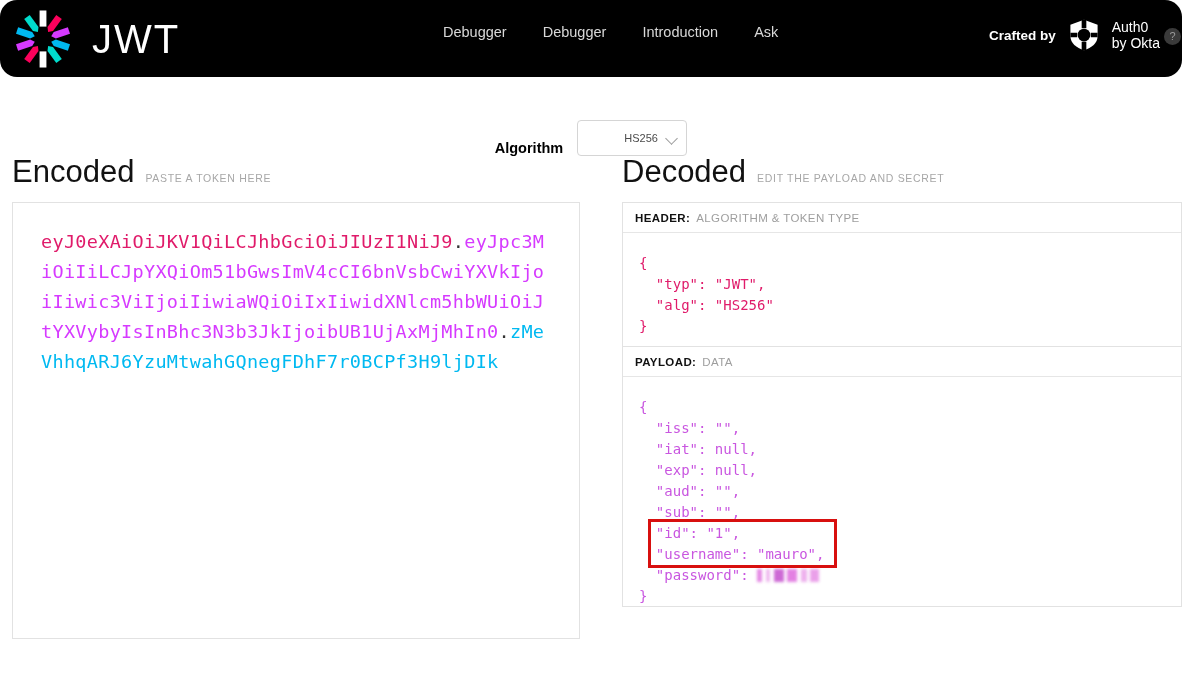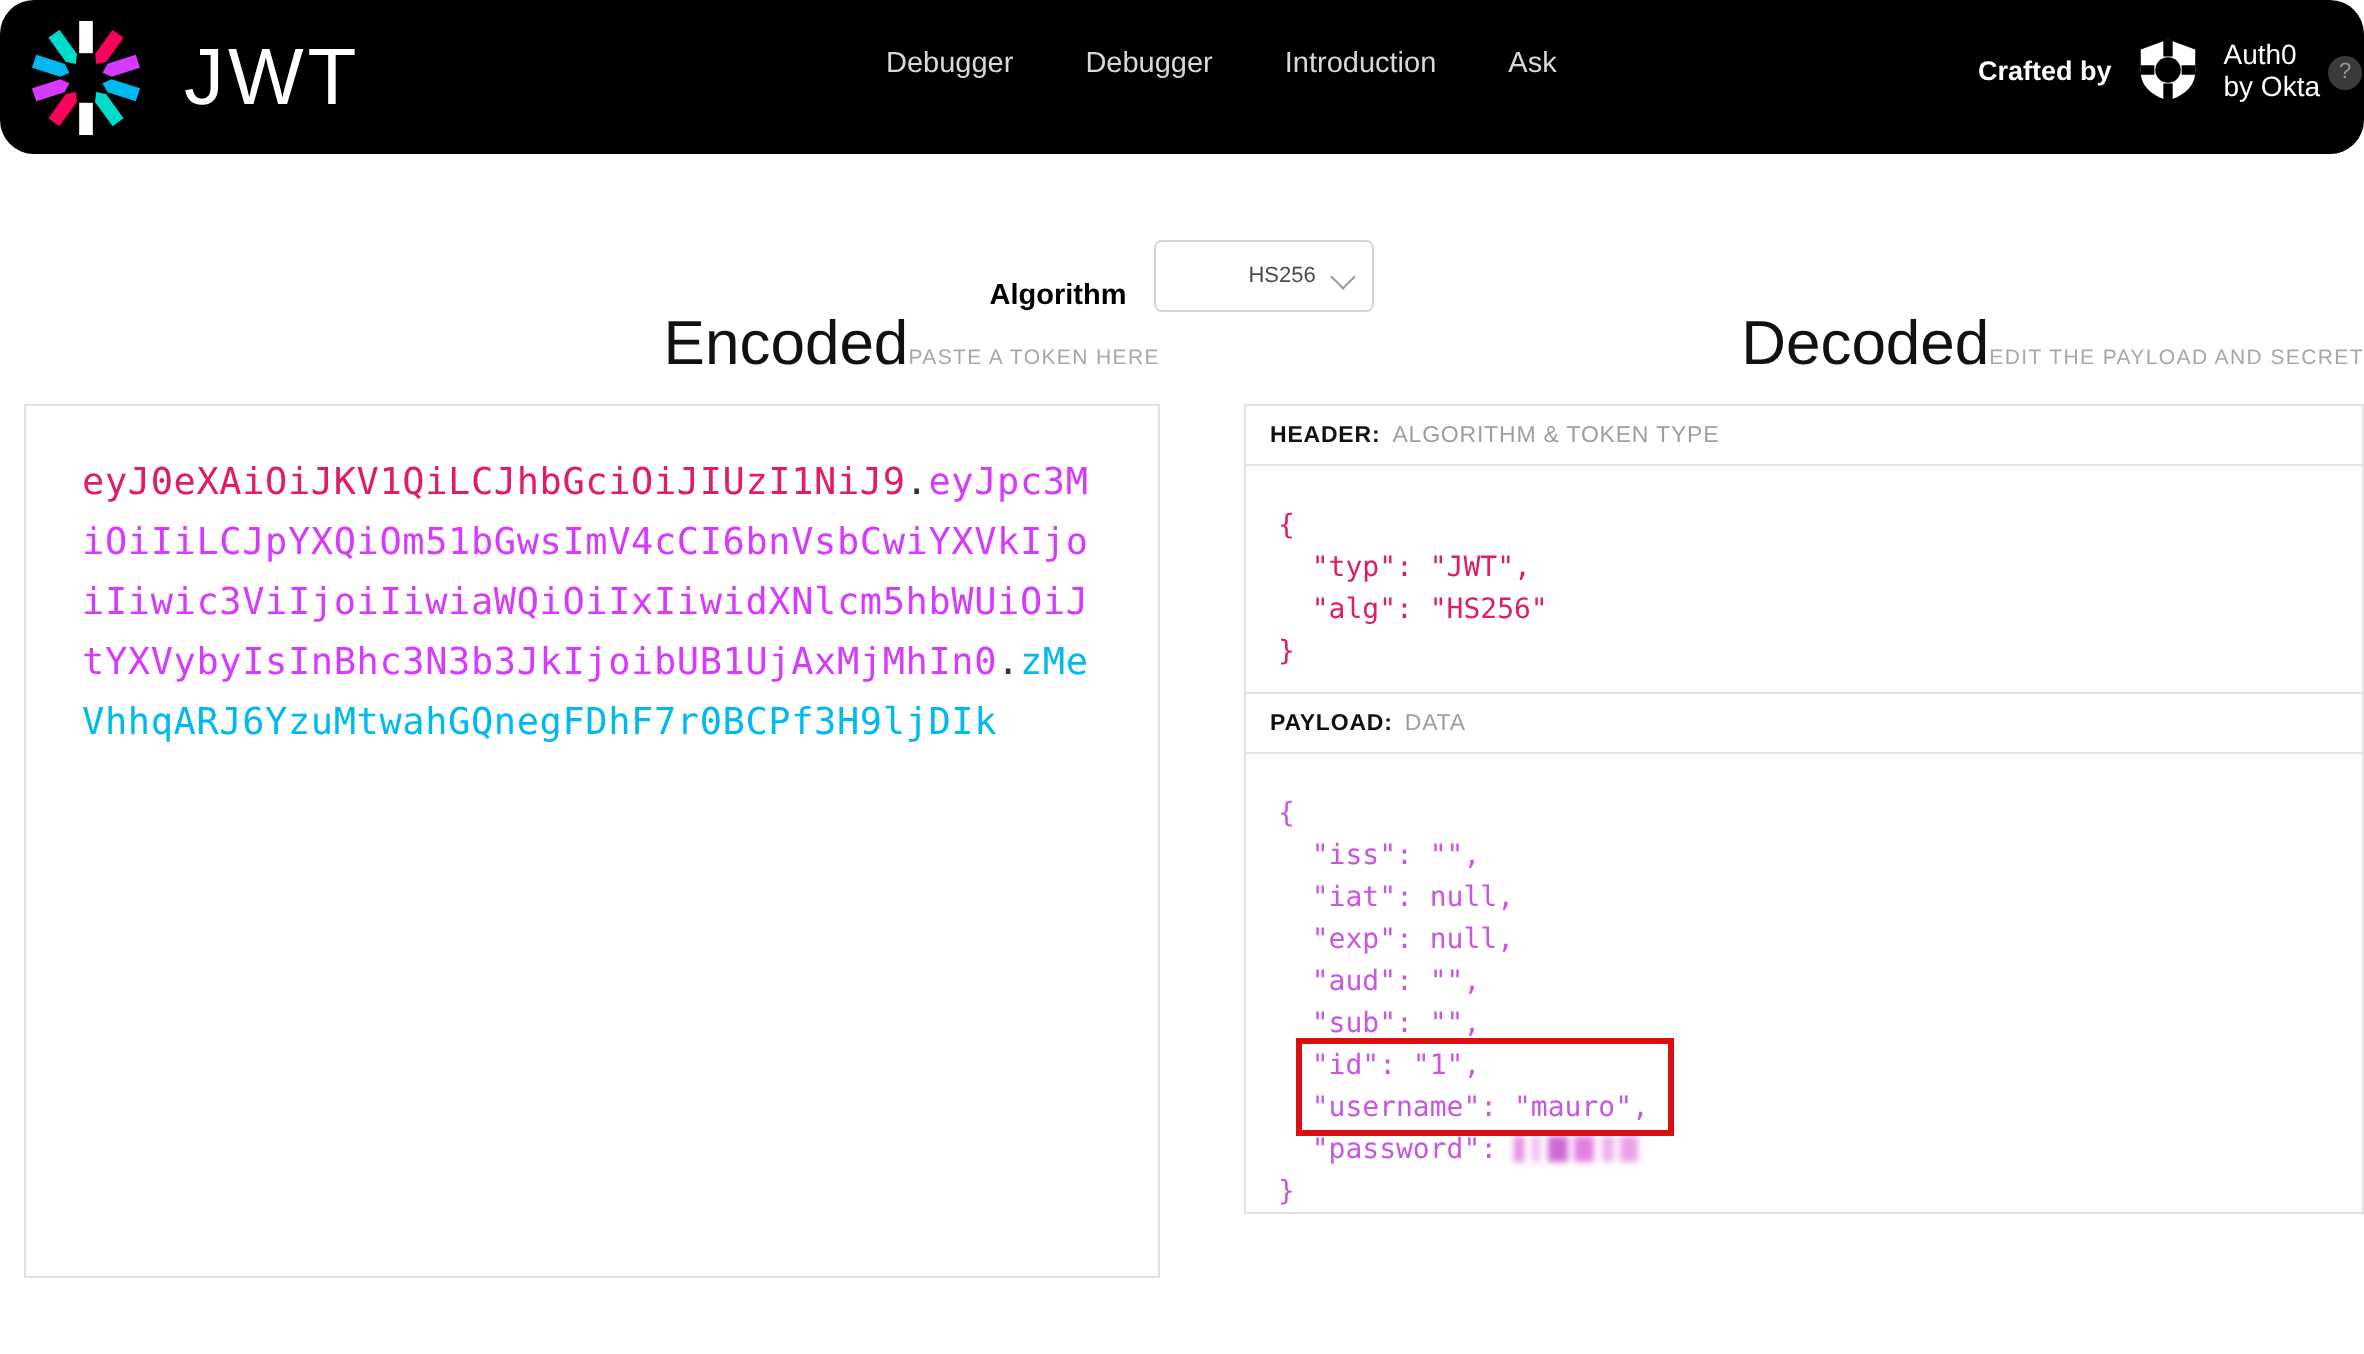--- a/index.html
+++ b/index.html
@@ -72,21 +72,21 @@
     border-right: 1.4px solid #9b9b9b;
     border-bottom: 1.4px solid #9b9b9b;
     transform: rotate(45deg);
   }
 
   
   .columns { position: relative; width: 1182px; }
   .col-left  { position: absolute; left: 12px;  top: 0; width: 568px; }
   .col-right { position: absolute; left: 610px; top: 0; width: 572px; padding-left: 12px; }
 
-  .sec-head { display: flex; align-items: baseline; height: 46px; justify-content: flex-end; }
+  .sec-head { display: flex; align-items: baseline; gap: 11px; height: 46px; }
   .sec-title { font-size: 31px; color: #111; font-weight: 400; line-height: 31px; }
   .sec-sub { font-size: 10.5px; color: #a7a7a7; letter-spacing: 0.7px; }
 
   
   .encoded-box {
     border: 1px solid #e2e2e2;
     background: #fff;
     height: 437px;
     padding: 24px 28px;
   }

